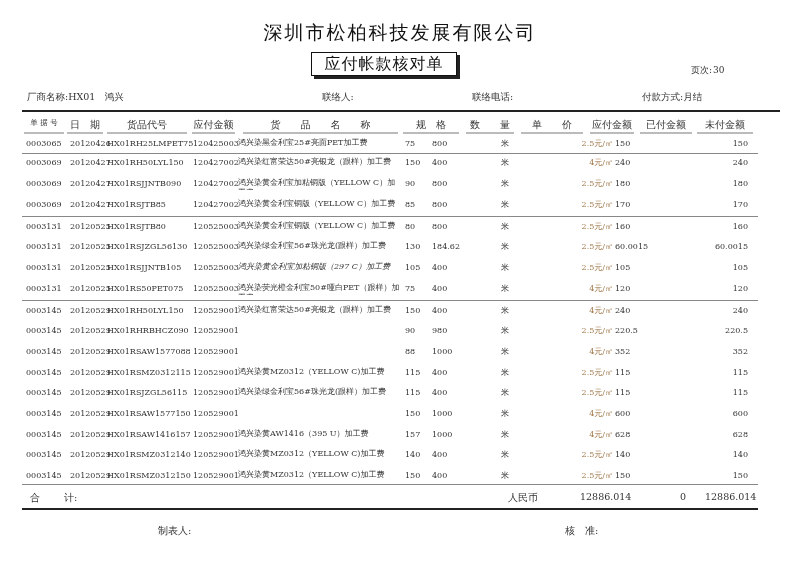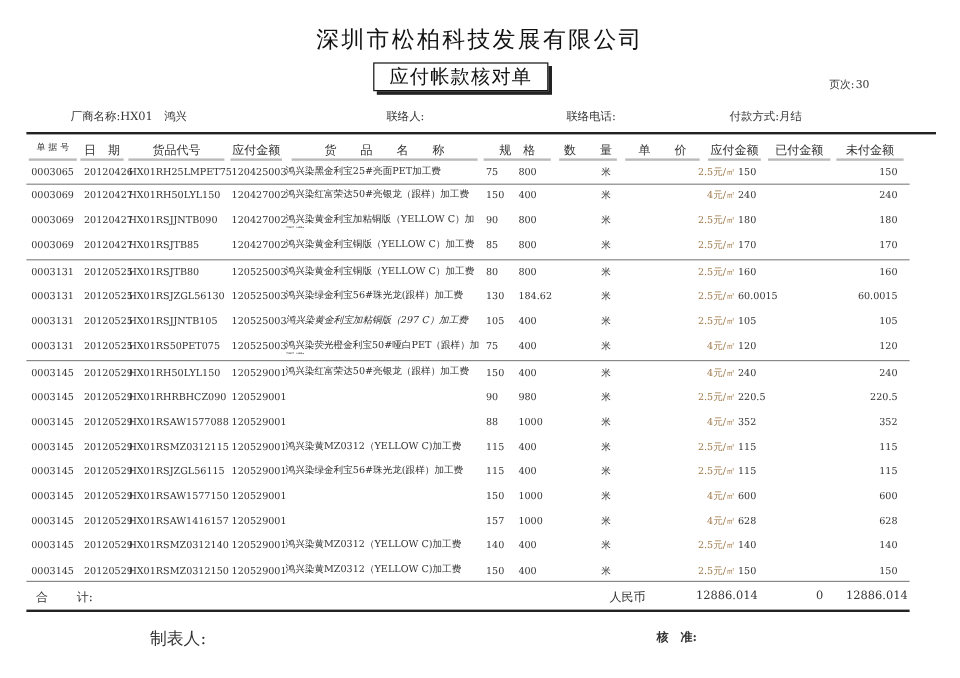--- a/index.html
+++ b/index.html
@@ -15,24 +15,24 @@
     position: absolute; left: 311px; top: 52px; width: 146px; height: 24px;
     border: 1px solid #111; box-shadow: 3px 3px 0 #222;
     text-align: center; font-size: 16px; line-height: 22px; color: #111;
     font-family: "DejaVu Sans", "Liberation Sans", sans-serif; letter-spacing: 1px;
     background: #fff;
   }
   .page-no { position: absolute; left: 690px; top: 64px; font-size: 9px; color: #333; }
   .page-no span { margin-left: 1px; }
 
   .info-row { position: absolute; top: 91px; font-size: 9.5px; color: #333; }
-  .info-vendor { left: 27px; margin-left: 32px; }
+  .info-vendor { left: 27px; }
   .info-contact { left: 322px; }
   .info-phone { left: 472px; }
-  .info-payment { left: 608px; text-align: right; }
+  .info-payment { left: 642px; text-align: right; }
 
   .rule-thick { position: absolute; left: 22px; width: 758px; border-top: 2px solid #222; }
   .rule-thin { position: absolute; left: 22px; width: 736px; border-top: 1px solid #888; }
 
   .hdr { position: absolute; top: 118px; font-size: 10px; color: #333; white-space: nowrap; }
   .hdr-underline { position: absolute; top: 132px; height: 0; border-top: 2px solid #bbb; }
 
   .row { position: absolute; left: 0; width: 800px; height: 20px; font-size: 8px; color: #333; white-space: nowrap; }
   .cell { position: absolute; top: 0; line-height: 12px; }
   .c-doc { left: 26px; }
@@ -48,22 +48,22 @@
   .c-paid { left: 650px; width: 50px; text-align: right; }
   .c-unpaid { left: 700px; width: 48px; text-align: right; }
 
   .total-label { position: absolute; left: 30px; top: 491px; font-size: 10px; color: #333; letter-spacing: 0; }
   .total-label .gap { display: inline-block; width: 24px; }
   .total-currency { position: absolute; left: 508px; top: 491px; font-size: 10px; color: #333; }
   .total-payable { position: absolute; left: 580px; top: 491px; font-size: 9.5px; color: #333; }
   .total-paid { position: absolute; left: 680px; top: 491px; font-size: 9.5px; color: #333; }
   .total-unpaid { position: absolute; left: 705px; top: 491px; font-size: 9.5px; color: #333; }
 
-  .sig-maker { position: absolute; left: 125px; top: 524px; font-size: 14px; color: #333; }
-  .sig-approve { position: absolute; left: 547px; top: 524px; font-size: 10px; color: #333; font-weight: bold; }
+  .sig-maker { position: absolute; left: 158px; top: 524px; font-size: 10px; color: #333; }
+  .sig-approve { position: absolute; left: 565px; top: 524px; font-size: 10px; color: #333; }
 </style>
 </head>
 <body>
 
 <div class="company-title">深圳市松柏科技发展有限公司</div>
 <div class="doc-title-box">应付帐款核对单</div>
 <div class="page-no"><span>页次:</span><span>30</span></div>
 
 <div class="info-row info-vendor">厂商名称:HX01　鸿兴</div>
 <div class="info-row info-contact">联络人:</div>
@@ -288,20 +288,21 @@
       <div class="cell c-price">4元/㎡</div>
       <div class="cell c-payable">600</div>
       <div class="cell c-paid"></div>
       <div class="cell c-unpaid">600</div>
     </div>
     <div class="row" style="top: 429px;">
       <div class="cell c-doc">0003145</div>
       <div class="cell c-date">20120529</div>
       <div class="cell c-code">HX01RSAW1416157</div>
       <div class="cell c-po">120529001</div>
+      <div class="cell c-name" style="height: 12px; overflow: hidden;">鸿兴染黄AW1416（395 U）加工费</div>
       <div class="cell c-spec">157</div>
       <div class="cell c-qty">1000</div>
       <div class="cell c-unit">米</div>
       <div class="cell c-price">4元/㎡</div>
       <div class="cell c-payable">628</div>
       <div class="cell c-paid"></div>
       <div class="cell c-unpaid">628</div>
     </div>
     <div class="row" style="top: 449px;">
       <div class="cell c-doc">0003145</div>

